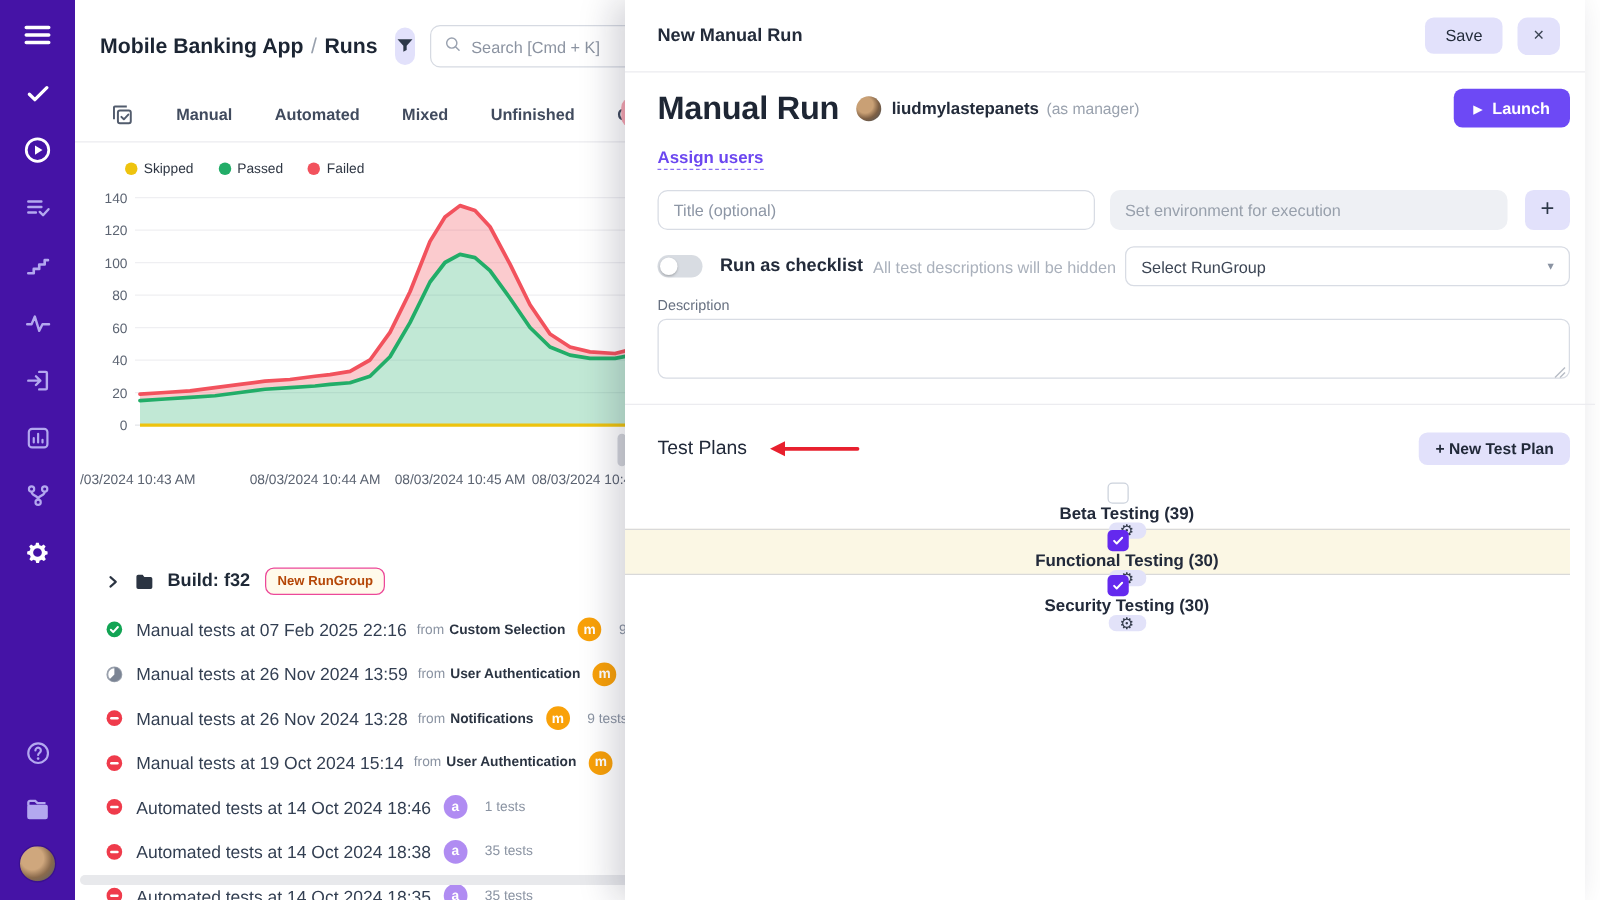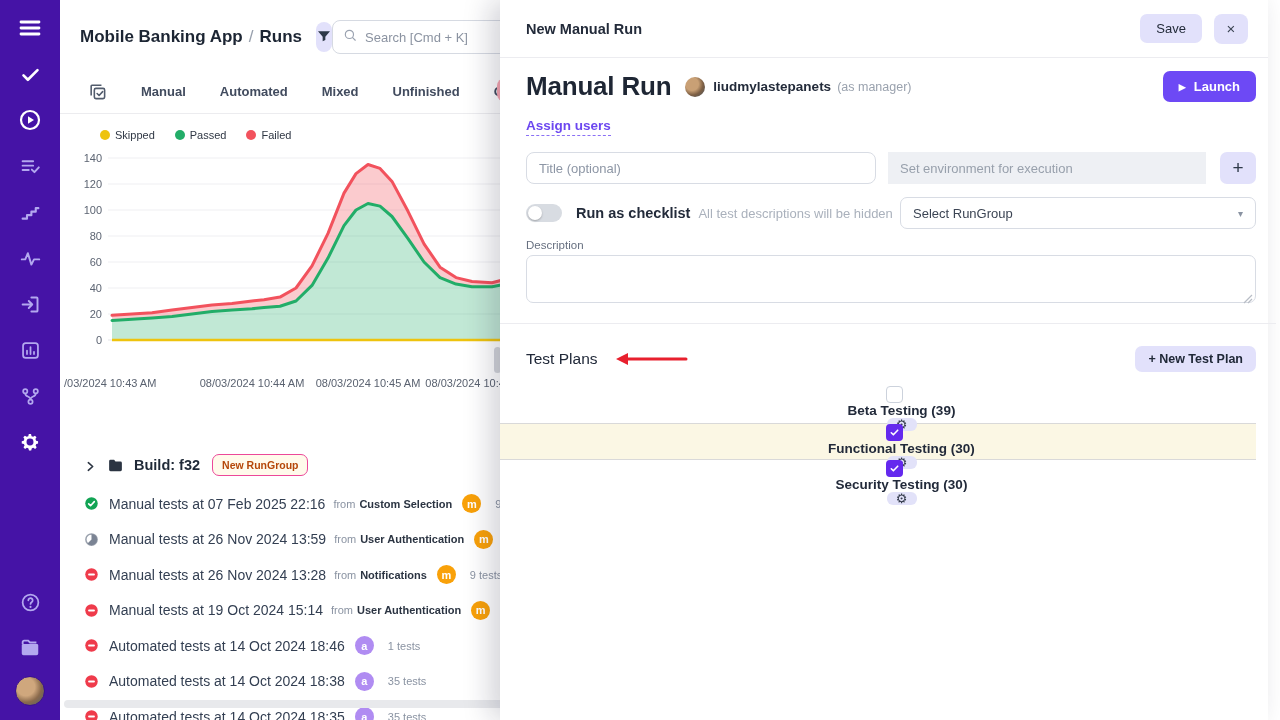--- a/index.html
+++ b/index.html
@@ -19,21 +19,21 @@
                 background:radial-gradient(circle at 35% 35%, #cfa77d 0 35%, #8a6a4c 60%, #4e5a6b 100%); border:1px solid #3a1090; }
 
   
   .left-panel { position:absolute; left:60px; top:0; width:600px; height:720px; background:#fff; z-index:1; }
   .lp-header { width:452px; display:flex; align-items:center; padding:20px 0 0 20px; }
   .crumb { font-size:17px; font-weight:bold; color:#1c2533; white-space:nowrap; }
   .crumb .sep { color:#98a0ad; font-weight:normal; padding:0 6px; }
   .icon-btn { background:#e2e1fb; border:none; border-radius:8px; width:34px; height:30px;
               display:flex; align-items:center; justify-content:center; cursor:pointer; color:#2d3848; }
   .filter-btn { margin-left:14px; }
-  .lp-search { flex:1; height:34px; border:1px solid #d6dae2; border-radius:8px;
+  .lp-search { flex:1; margin-left:12px; height:34px; border:1px solid #d6dae2; border-radius:8px;
                display:flex; align-items:center; padding:0 8px 0 10px; background:#fff; }
   .lp-search svg { width:14px; height:14px; color:#9aa2b0; flex:none; }
   .lp-search input { border:none; outline:none; flex:1; margin-left:8px; font-size:13px; color:#39424f; font-family:inherit; background:transparent; }
   .lp-search input::placeholder { color:#8b93a1; }
   .search-close { margin-left:8px; font-size:15px; color:#3c4554; }
 
   .tabs { width:452px; margin-top:28px; display:flex; align-items:center; gap:34px; padding:0 0 12px 28px;
           border-bottom:1px solid #ececef; position:relative; }
   .tabs .tab-icon { color:#525c6d; width:19px; height:19px; }
   .tabs .tab-icon svg { width:19px; height:19px; }
@@ -95,21 +95,21 @@
                 font-size:13px; font-weight:bold; display:flex; align-items:center; gap:8px; cursor:pointer; font-family:inherit; }
   .launch-btn .play-glyph { font-size:9px; }
 
   .assign-link { display:inline-block; margin-top:16px; font-size:13.5px; font-weight:bold; color:#6c47f0;
                  border-bottom:1.5px dashed #8a70f5; padding-bottom:2px; cursor:pointer; }
 
   .inputs-row { margin-top:16px; display:flex; gap:12px; height:32px; }
   .title-input { flex:0 0 350px; border:1px solid #d8dce4; border-radius:8px; padding:0 12px; font-size:13px;
                  color:#39424f; font-family:inherit; outline:none; }
   .title-input::placeholder { color:#8d96a5; }
-  .env-input { flex:1; background:#eef0f4; border:none; border-radius:0; padding:0 12px; font-size:13px;
+  .env-input { flex:1; background:#eef0f4; border:none; border-radius:8px; padding:0 12px; font-size:13px;
                color:#39424f; font-family:inherit; outline:none; margin-right:2px; }
   .env-input::placeholder { color:#98a0ac; }
   .plus-btn { width:36px; height:32px; font-size:19px; font-weight:500; border-radius:7px; }
 
   .toggle-row { margin-top:13px; display:flex; align-items:center; }
   .toggle { width:36px; height:18px; border-radius:9px; background:#d8dce2; position:relative; cursor:pointer; flex:none; }
   .toggle .knob { position:absolute; left:2px; top:2px; width:14px; height:14px; border-radius:50%; background:#fff;
                   box-shadow:0 1px 2px rgba(0,0,0,.25); }
   .chk-label { margin-left:14px; font-size:14.5px; font-weight:bold; color:#232b3a; }
   .chk-hint { margin-left:8px; font-size:13px; color:#aab1bc; }

